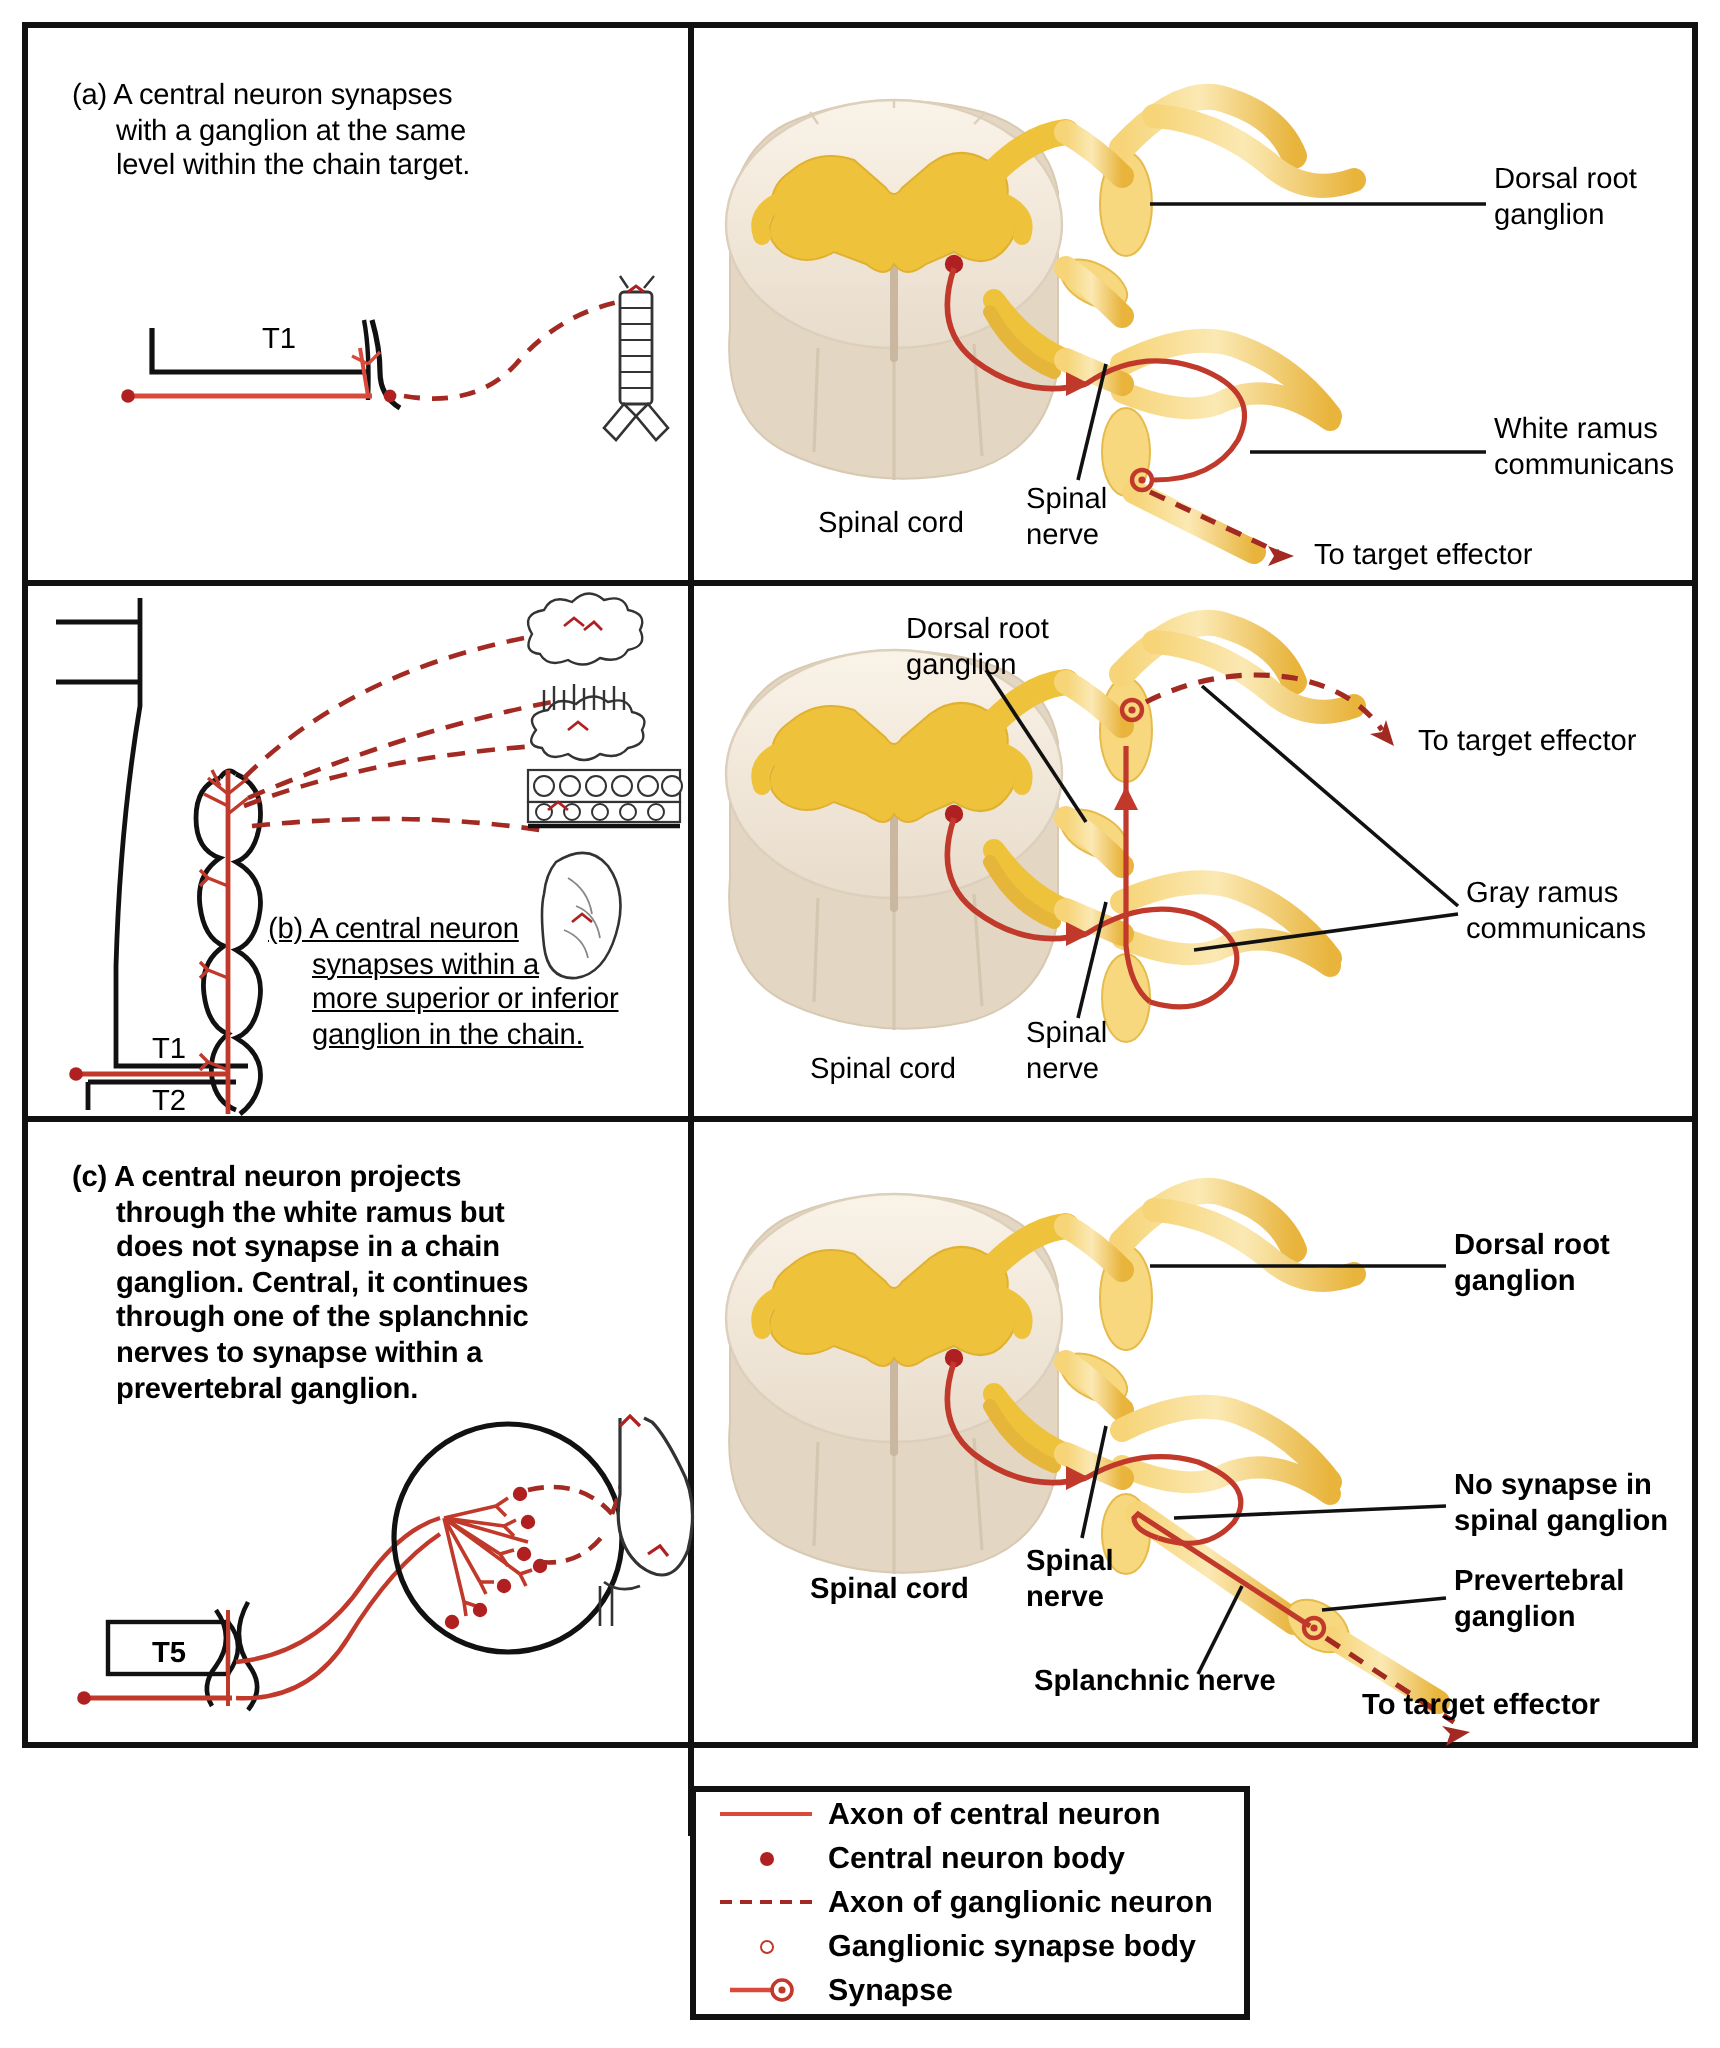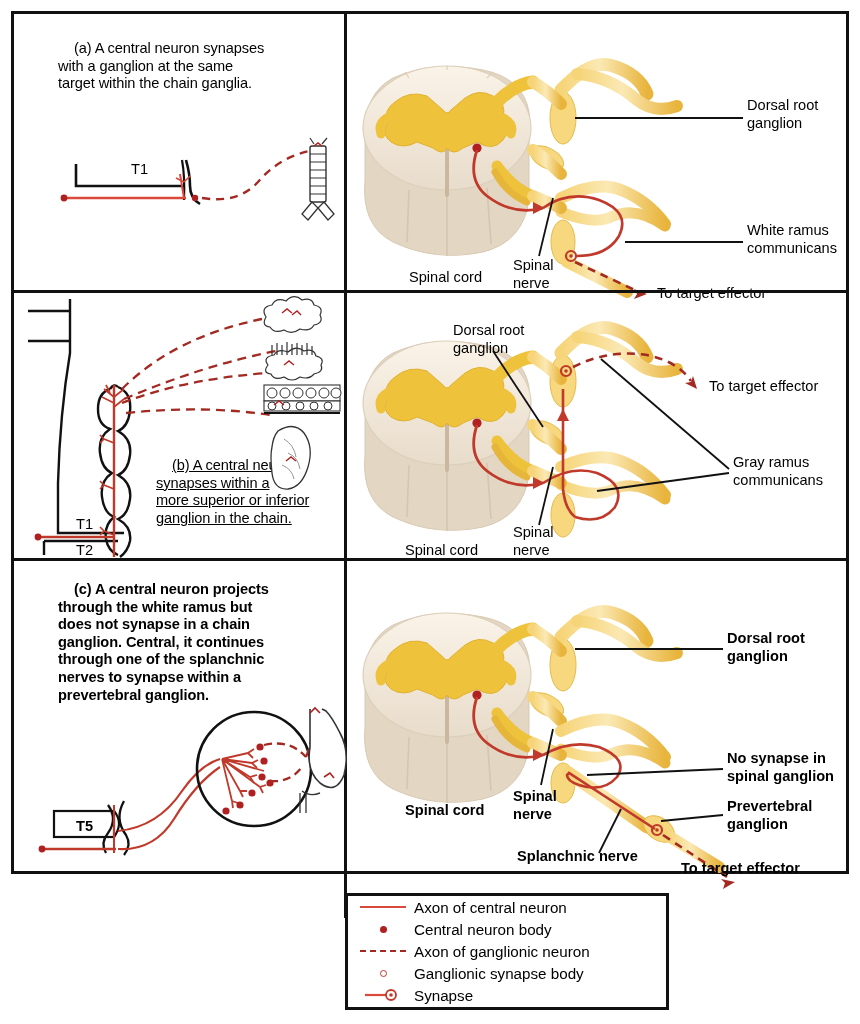--- a/index.html
+++ b/index.html
@@ -6,29 +6,29 @@
   body{width:860px;height:1024px;position:relative;
        font-family:"Liberation Sans",sans-serif;color:#000;}
   #figure{position:absolute;left:11px;top:11px;width:838px;height:863px;
           border:3px solid #111;box-sizing:border-box;background:#fff;}
   .panel{position:absolute;left:0;width:832px;box-sizing:border-box;}
   #panel-a{top:0;height:276px;}
   #panel-b{top:276px;height:268px;border-top:3px solid #111;}
   #panel-c{top:544px;height:360px;border-top:3px solid #111;font-weight:bold;}
   .vdiv{position:absolute;top:0;bottom:0;left:330px;width:3px;background:#111;}
   .left-col{position:absolute;left:0;top:0;width:330px;height:100%;}
-  .right-col{position:absolute;left:333px;top:16px;right:0;height:100%;}
+  .right-col{position:absolute;left:333px;top:0;right:0;height:100%;}
   .caption{position:absolute;font-size:14.6px;line-height:17.6px;color:#000;
            letter-spacing:-0.1px;}
-  .caption .ind{display:block;padding-left:22px;text-indent:-22px;margin-left:38px;}
+  .caption .ind{display:block;padding-left:22px;text-indent:-22px;}
   .caption .sub{display:block;padding-left:22px;}
   svg{display:block;overflow:visible;}
   .lbl{font-family:"Liberation Sans",sans-serif;font-size:14.6px;fill:#000;}
-  #legend{position:absolute;left:345px;top:893px;width:324px;height:117px;
-          border:3px solid #111;box-sizing:border-box;background:#fff;}
+  #legend{position:absolute;left:345px;top:893px;width:280px;height:117px;
+          border:3px solid #111;box-sizing:border-box;background:#fff;font-weight:bold;}
   .leg-row{display:flex;align-items:center;height:22px;margin-left:4px;}
   .leg-sym{width:62px;flex:0 0 62px;display:flex;align-items:center;
            justify-content:center;position:relative;height:22px;}
   .leg-txt{font-size:15.2px;color:#000;white-space:nowrap;}
   .sol-line{width:46px;height:0;border-top:2.2px solid #D94A3D;}
   .dash-line{width:46px;height:0;border-top:2.4px dashed #A32A22;}
   .dot-f{width:7px;height:7px;border-radius:50%;background:#B02020;}
   .dot-o{width:7px;height:7px;border-radius:50%;border:1.6px solid #C0392B;
          box-sizing:border-box;background:#fff;}
 </style>
@@ -37,21 +37,21 @@
 
 <div id="figure">
 
   <div class="panel" id="panel-a">
     <div class="vdiv"></div>
 
     <div class="left-col">
       <div class="caption" style="left:22px;top:26px;width:290px;">
         <span class="ind">(a) A central neuron synapses</span>
         <span class="sub">with a ganglion at the same</span>
-        <span class="sub">target within the chain ganglia.</span>
+        <span class="sub">level within the chain target.</span>
       </div>
 
       <svg style="position:absolute;left:0;top:0;" width="330" height="276" viewBox="0 0 330 276">
 
         <path d="M62 150 L62 172 L170 172" fill="none" stroke="#111" stroke-width="2.6"></path>
         <path d="M172 146 Q176 160 176 172 Q176 184 186 190" fill="none" stroke="#111" stroke-width="2.6"></path>
         <path d="M168 146 Q171 162 170 186" fill="none" stroke="#111" stroke-width="2.2"></path>
         <text class="lbl" x="117" y="160">T1</text>
 
         <path d="M50 184 L172 184" fill="none" stroke="#D94A3D" stroke-width="2.4"></path>

